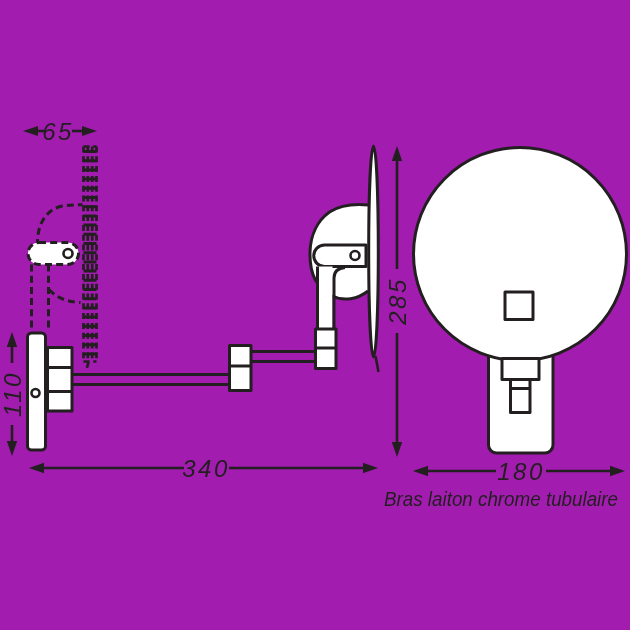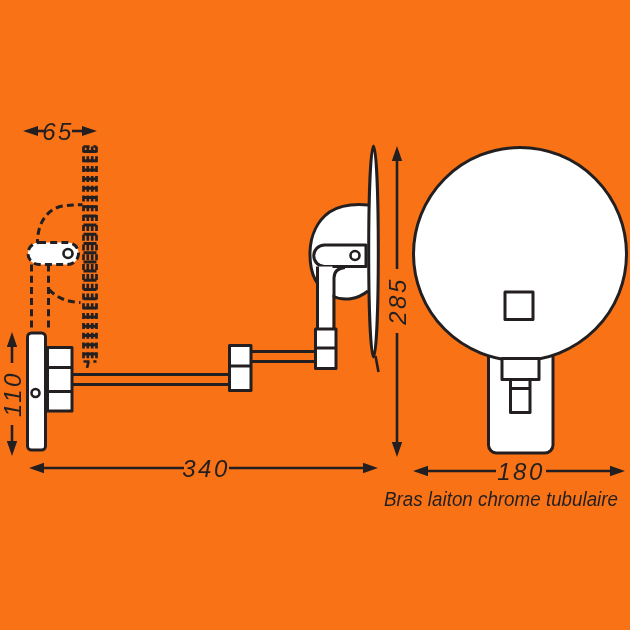--- a/index.html
+++ b/index.html
@@ -1,16 +1,16 @@
 <!DOCTYPE html>
 <html><head>
 <meta charset="utf-8">
 <style>
   html,body{margin:0;padding:0;background:#fff;}
-  .frame{position:relative;width:630px;height:630px;background:#f97316;overflow:hidden;
+  .frame{position:relative;width:630px;height:630px;background:#a21caf;overflow:hidden;
          font-family:"Liberation Sans",sans-serif;}
   svg{display:block;}
   .ln{fill:none;stroke:#231f20;stroke-width:3;stroke-linejoin:round;stroke-linecap:butt;}
   .thin{stroke-width:2.6;}
   .wfill{fill:#ffffff;}
   .dash{stroke-dasharray:7 4.2;}
   .dashv{stroke-dasharray:6 3.8;stroke-width:2.7;}
   .rung{stroke:#231f20;stroke-width:13;stroke-dasharray:3 6.2;fill:none;}
   .dim{stroke:#231f20;stroke-width:2.6;fill:none;}
   .arr{fill:#231f20;stroke:none;}

